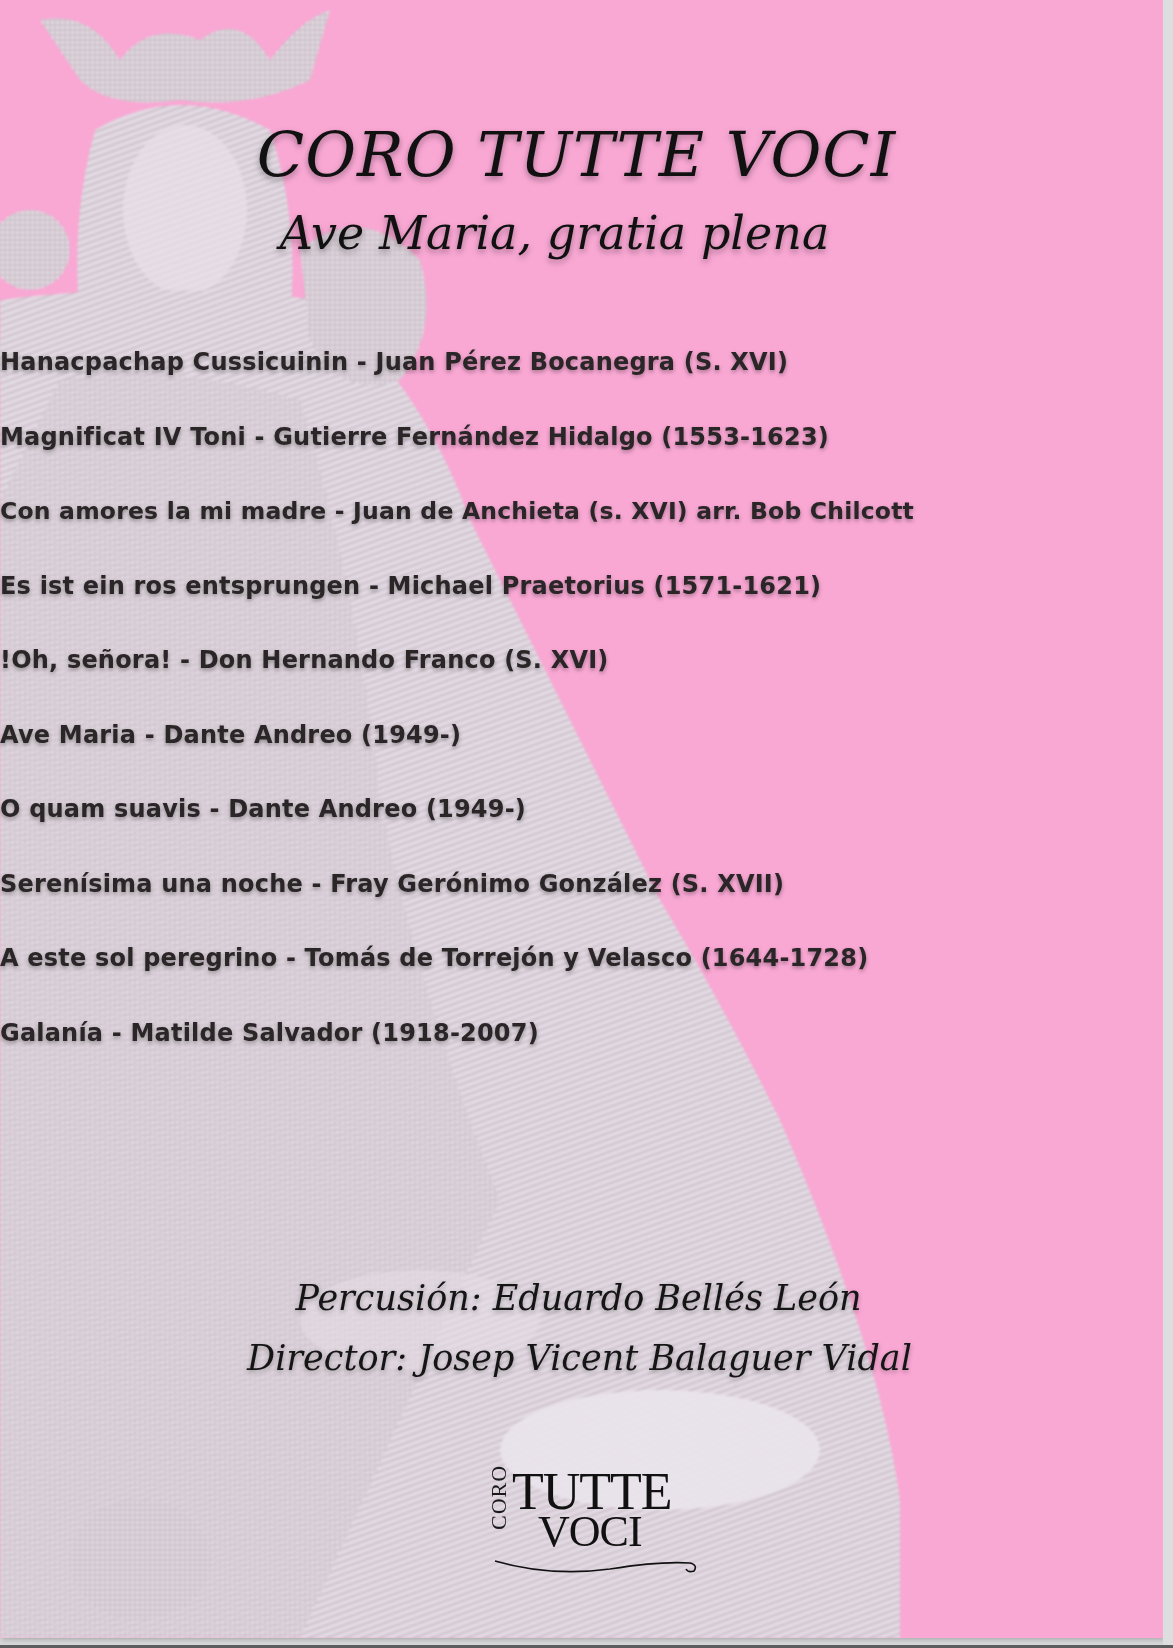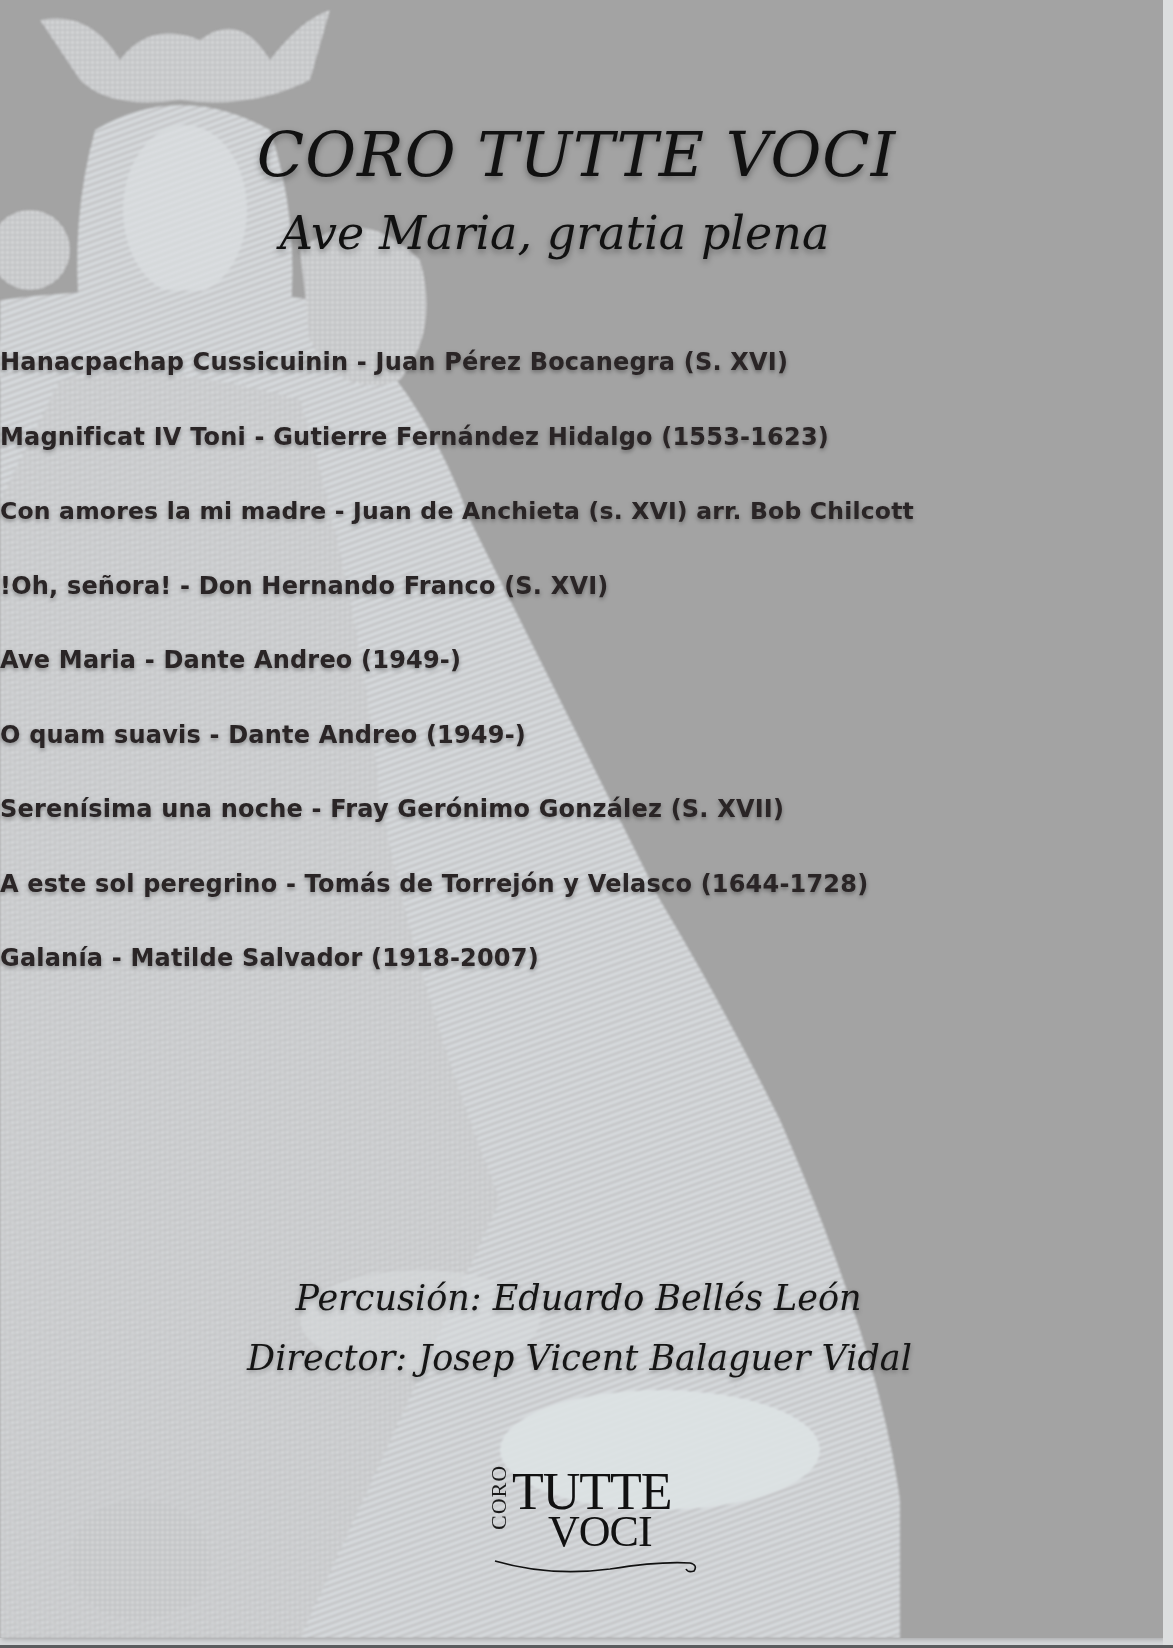--- a/index.html
+++ b/index.html
@@ -3,21 +3,21 @@
 <meta charset="utf-8">
 <style>
   html, body { margin: 0; padding: 0; }
   body {
     width: 1173px; height: 1648px; overflow: hidden;
     background: #d4d6d8; position: relative;
     font-family: "DejaVu Sans", sans-serif;
   }
   .page {
     position: absolute; left: 0; top: 0; width: 1163px; height: 1638px;
-    background: #a3a3a3;
+    background: #f9a8d4;
     box-shadow: 2px 2px 4px rgba(0,0,0,0.18);
     overflow: hidden;
   }
   .bottom-strip { position:absolute; left:0; top:1645px; width:1173px; height:3px; background:#5a5c5e; }
   .right-strip { position:absolute; left:1163px; top:0; width:10px; height:1645px; background:#dcdedf; }
   
   .figure { position:absolute; left:0; top:0; width:1163px; height:1638px; }
   .title {
     position:absolute; left:0; width:1163px; text-align:center;
     font-family: "DejaVu Serif", serif; font-style: italic; color:#111;
@@ -43,21 +43,21 @@
   .logo .coro {
     position:absolute; left:16px; top:70px; transform-origin:left top; transform:rotate(-90deg);
     font-family:"Liberation Serif", serif; font-size:22px; color:#1a1a1a; letter-spacing:1px;
   }
   .logo .tutte {
     position:absolute; left:42px; top:6px; font-family:"Liberation Serif", serif;
     font-size:52px; line-height:52px; color:#111; letter-spacing:-1px;
   }
   .logo .voci {
     position:absolute; left:68px; top:50px; font-family:"Liberation Serif", serif;
-    font-size:44px; line-height:44px; color:#111; letter-spacing:-1px;margin-left:10px;
+    font-size:44px; line-height:44px; color:#111; letter-spacing:-1px;
   }
   .logo svg { position:absolute; left:20px; top:95px; }
 </style>
 </head>
 <body>
 
 <div class="page">
 
   <svg class="figure" viewBox="0 0 1163 1638" preserveAspectRatio="none">
     <defs>
@@ -96,20 +96,21 @@
     </g>
   </svg>
 
   <div class="title t1">CORO TUTTE VOCI</div>
   <div class="title t2">Ave Maria, gratia plena</div>
 
   <div class="works">
     <div class="work">Hanacpachap Cussicuinin - Juan Pérez Bocanegra (S. XVI)</div>
     <div class="work">Magnificat IV Toni - Gutierre Fernández Hidalgo (1553-1623)</div>
     <div class="work" style="font-size:23.5px">Con amores la mi madre - Juan de Anchieta (s. XVI) arr. Bob Chilcott</div>
+    <div class="work">Es ist ein ros entsprungen - Michael Praetorius (1571-1621)</div>
     <div class="work">!Oh, señora! - Don Hernando Franco (S. XVI)</div>
     <div class="work">Ave Maria - Dante Andreo (1949-)</div>
     <div class="work">O quam suavis - Dante Andreo (1949-)</div>
     <div class="work">Serenísima una noche - Fray Gerónimo González (S. XVII)</div>
     <div class="work">A este sol peregrino - Tomás de Torrejón y Velasco (1644-1728)</div>
     <div class="work">Galanía - Matilde Salvador (1918-2007)</div>
   </div>
 
   <div class="credit c1">Percusión: Eduardo Bellés León</div>
   <div class="credit c2">Director: Josep Vicent Balaguer Vidal</div>

